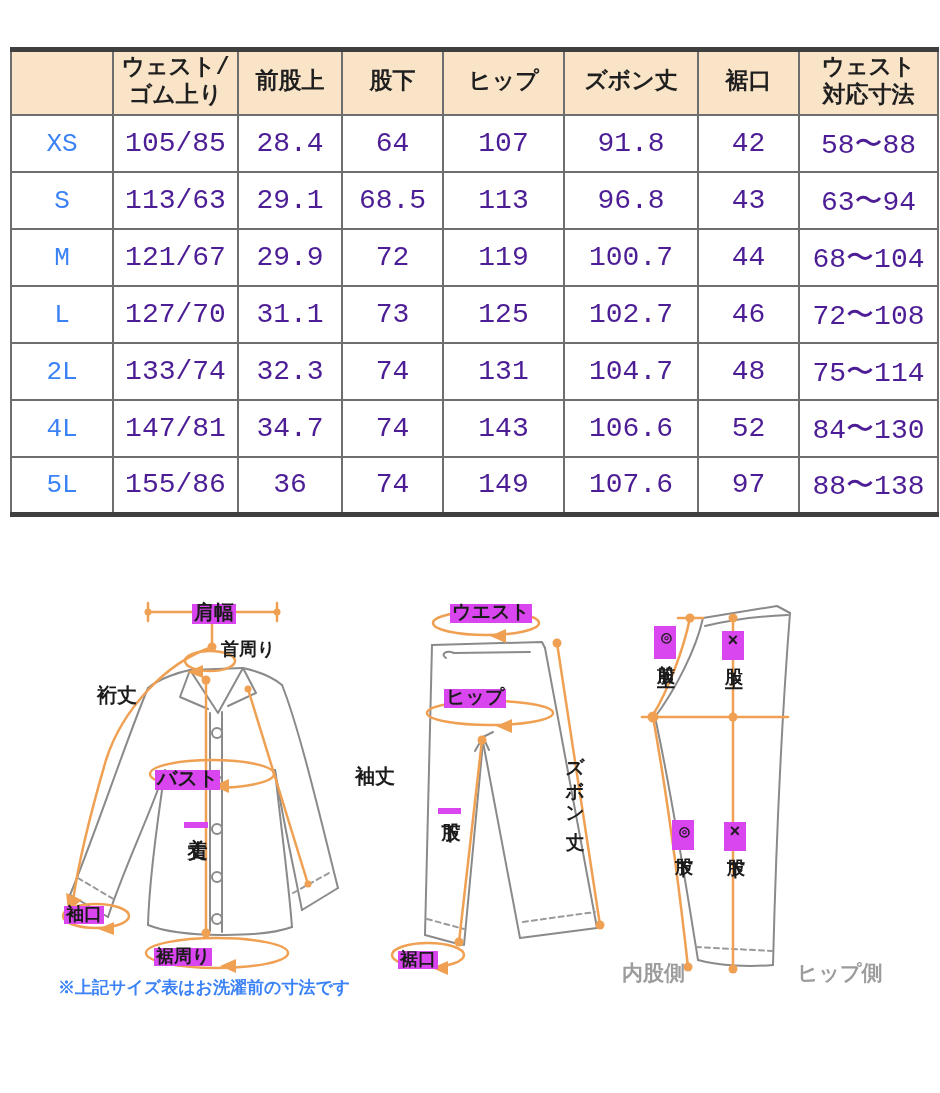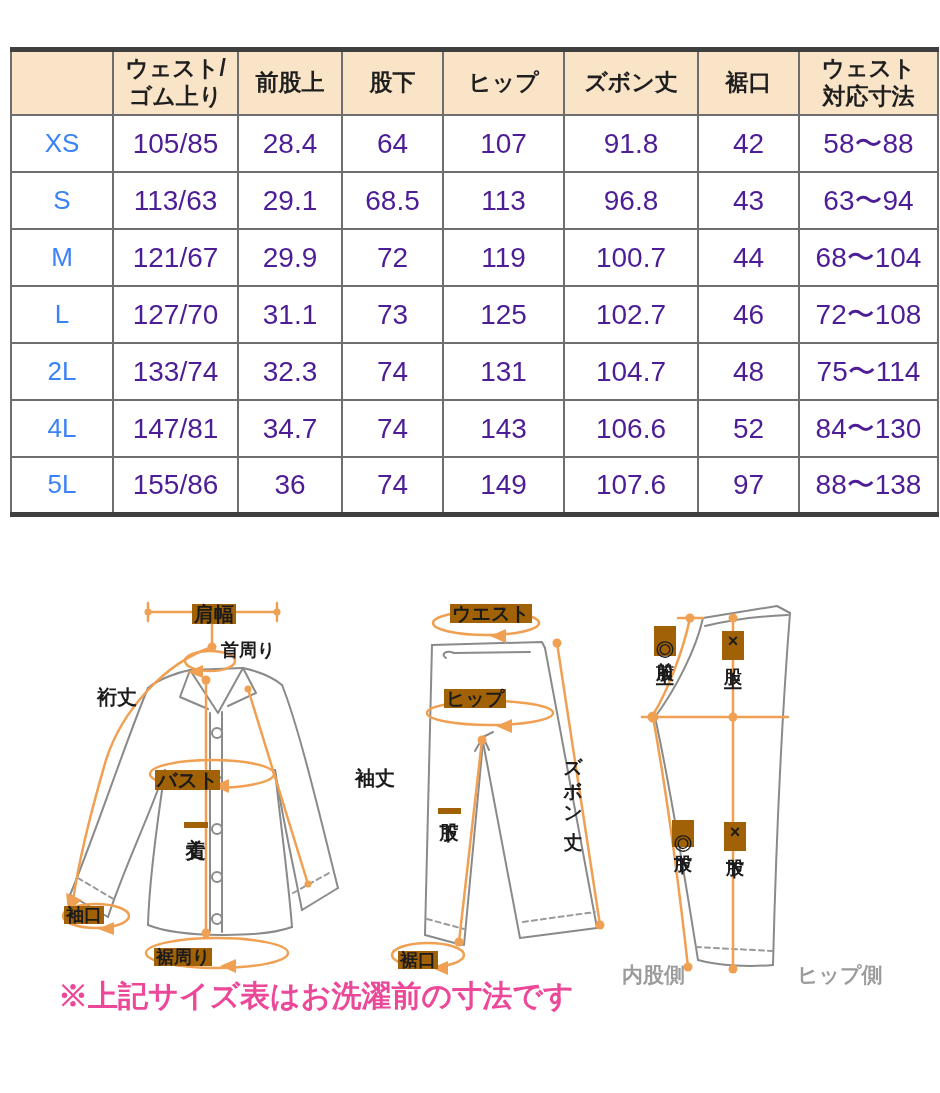--- a/index.html
+++ b/index.html
@@ -1,20 +1,20 @@
 <!DOCTYPE html>
 <html><head>
 <meta charset="utf-8">
 <style>
   html,body{margin:0;padding:0;background:#ffffff;}
   .page{
     position:relative;
     width:940px;height:1093px;
     background:#ffffff;
-    font-family:Liberation Sans, sans-serif;
+    font-family:Liberation Mono, monospace;
     overflow:hidden;
   }
   
   table.size-table{
     position:absolute;left:10px;top:47px;
     width:927px;
     border-collapse:collapse;
     table-layout:fixed;
     border-top:5px solid #3f3f3f;
     border-bottom:5px solid #3f3f3f;
@@ -41,31 +41,31 @@
   td.value-cell{color:#4c1d95;font-size:28px;}
   
   .diagram-svg{position:absolute;}
   .dlabel{
     position:absolute;
     color:#1b1b1b;
     font-weight:bold;
     white-space:nowrap;
     line-height:1;
   }
-  .dlabel.onwhite{background:#a16207;padding:0 2px;}
+  .dlabel.onwhite{background:#d946ef;padding:0 2px;}
   .dlabel.vert{
     writing-mode:vertical-rl;
     text-orientation:upright;
     letter-spacing:3px;
   }
   .dlabel.gray{color:#9c9c9c;margin-top:30px;}
   .note{
     position:absolute;
-    color:#ec4899;
-    font-size:30px;
+    color:#3b82f6;
+    font-size:17px;
     font-weight:600;
     white-space:nowrap;
   }
   .garment{stroke:#8a8a8a;stroke-width:2;fill:none;stroke-linecap:round;stroke-linejoin:round;}
   .garment-dash{stroke:#9a9a9a;stroke-width:2;fill:none;stroke-dasharray:5 4;}
   .meas{stroke:#f0a052;stroke-width:2.5;fill:none;stroke-linecap:round;}
   .meas-dot{fill:#f0a052;stroke:none;}
   .meas-arrow{fill:#f0a052;stroke:none;}
 </style>
 </head>

